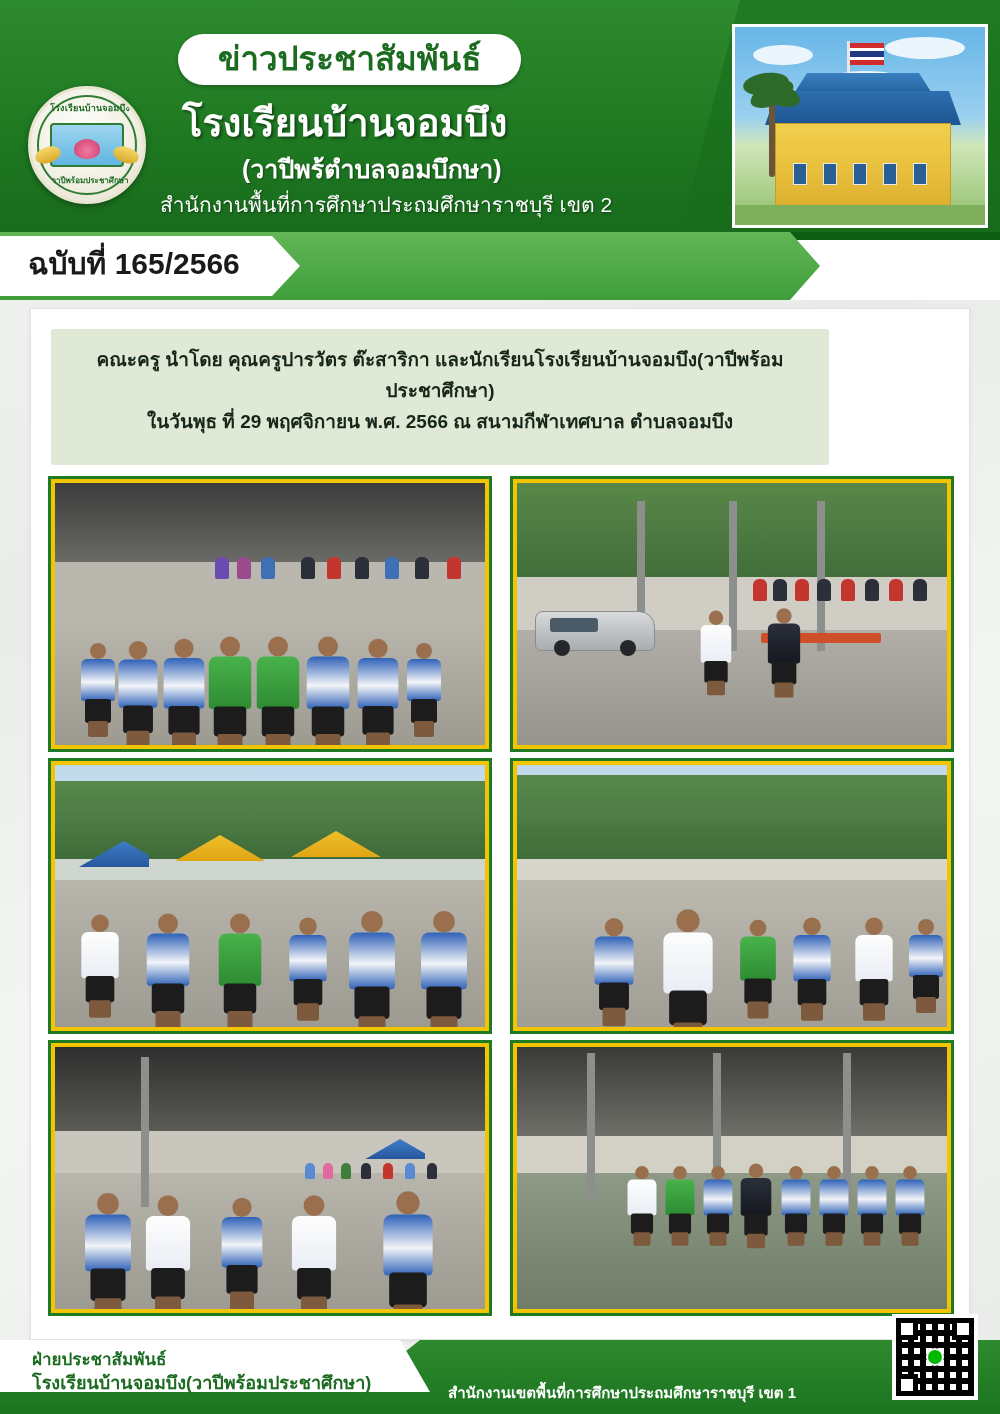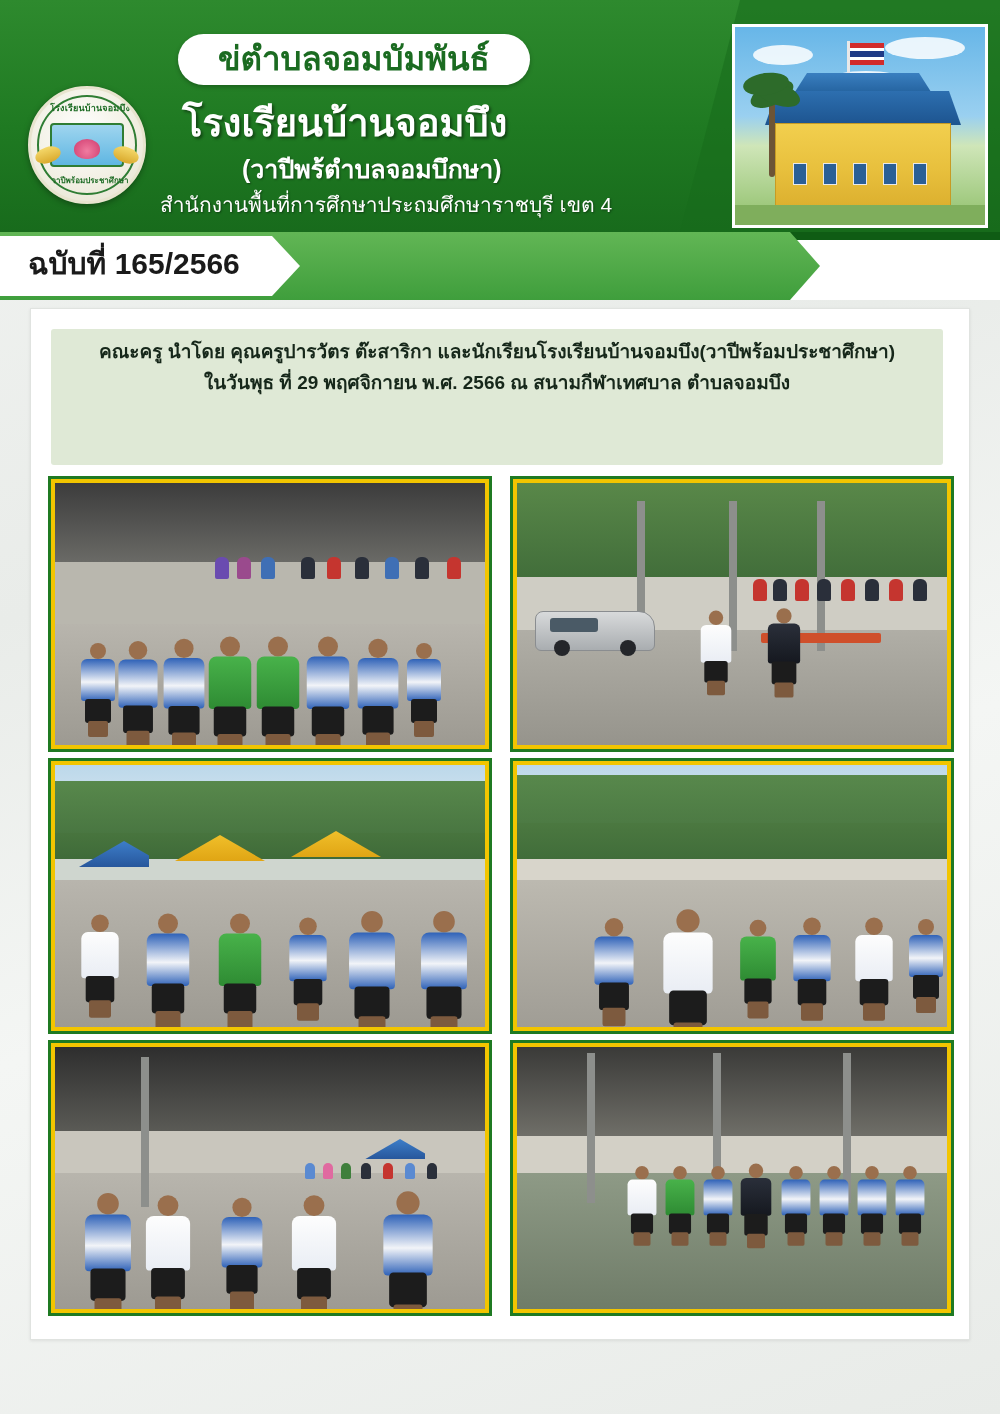--- a/index.html
+++ b/index.html
@@ -203,24 +203,24 @@
   .body-card {
     position: absolute; left: 30px; top: 308px;
     width: 940px; height: 1032px;
     background: #ffffff;
     border: 1px solid #e0e3e0;
     box-shadow: 0 1px 3px rgba(0,0,0,.08);
   }
 
   .summary {
     position: absolute; left: 20px; top: 20px;
-    width: 892px; min-height: 136px;
+    width: 778px; min-height: 136px;
     background: #dfe9d6;
     border-radius: 3px;
-    padding: 8px 20px;
+    padding: 16px 20px;
     text-align: center;
   }
   .summary p {
     font-size: 19px; color: #16271a; line-height: 1.62;
     font-weight: 600;
   }
 
   .grid {
     position: absolute; left: 20px; top: 170px;
     width: 900px;
@@ -363,26 +363,26 @@
       <div class="ring"></div>
       <div class="band-top">โรงเรียนบ้านจอมบึง</div>
       <div class="emblem"></div>
       <div class="wing-l"></div>
       <div class="wing-r"></div>
       <div class="lotus"></div>
       <div class="band-bot">วาปีพร้อมประชาศึกษา</div>
     </div>
 
     <div class="ribbon">
-      <span>ข่ตำบลจอมบัมพันธ์</span>
+      <span>ข่าวประชาสัมพันธ์</span>
     </div>
 
     <div class="school-name">โรงเรียนบ้านจอมบึง</div>
     <div class="school-sub">(วาปีพร้ตำบลจอมบึกษา)</div>
-    <div class="school-office">สำนักงานพื้นที่การศึกษาประถมศึกษาราชบุรี เขต 4</div>
+    <div class="school-office">สำนักงานพื้นที่การศึกษาประถมศึกษาราชบุรี เขต 2</div>
 
     <div class="issue-no">ฉบับที่ 165/2566</div>
 
     <div class="hdr-photo">
       <div class="hp-cloud" style="left:18px; top:18px; width:60px; height:20px;"></div>
       <div class="hp-cloud" style="left:150px; top:10px; width:80px; height:22px;"></div>
       <div class="hp-cloud" style="left:96px; top:44px; width:70px; height:16px;"></div>
       <div class="hp-pole"></div>
       <div class="hp-flag"></div>
       <div class="hp-roof2"></div>
@@ -702,14 +702,29 @@
           <div class="head"></div>
             <div class="shirt sh-blue"></div>
             <div class="shorts"></div>
             <div class="legs"></div>
         </div>
       </div>
 
     </div>
   </div>
 
+  <div class="footer">
+    <div class="footer-green"></div>
+    <div class="footer-white-wedge"></div>
+    <div class="footer-dept">ฝ่ายประชาสัมพันธ์</div>
+    <div class="footer-school">โรงเรียนบ้านจอมบึง(วาปีพร้อมประชาศึกษา)</div>
+    <div class="footer-office">สำนักงานเขตพื้นที่การศึกษาประถมศึกษาราชบุรี เขต 1</div>
+    <div class="qr">
+      <div class="cells">
+        <div class="fp tl"></div>
+        <div class="fp tr"></div>
+        <div class="fp bl"></div>
+        <div class="badge"></div>
+      </div>
+    </div>
+  </div>
 
 </div>
 
 </body></html>

